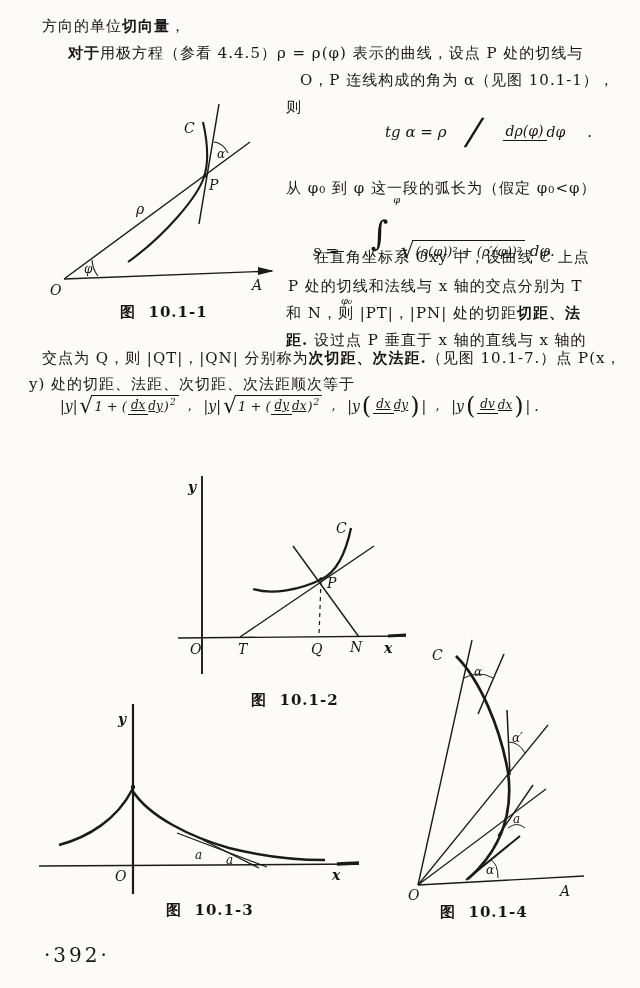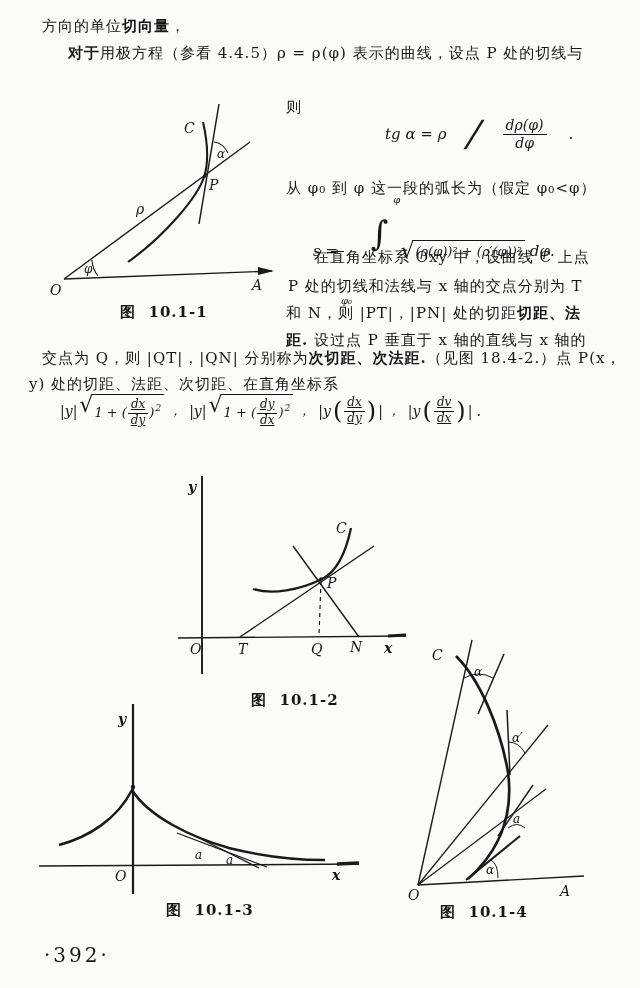--- a/index.html
+++ b/index.html
@@ -11,21 +11,21 @@
   .abs{position:absolute;white-space:pre;}
   .zh{font-size:15px;letter-spacing:1px;line-height:1.35;}
   .zh b{font-weight:bold;}
   .mi{font-style:italic;}
   .cap{font-size:15px;font-weight:bold;letter-spacing:1px;white-space:pre;}
   .pgnum{font-size:20px;font-weight:normal;letter-spacing:3px;}
 
   
   .f-tg{display:flex;align-items:center;gap:22px;font-size:15px;}
   .f-tg .slash{font-size:36px;line-height:.85;font-style:italic;transform:skewX(-6deg);}
-  .frac{display:inline-flex;flex-direction:column;align-items:center;line-height:1.15;}
+  .frac{display:inline-flex;flex-direction:row;align-items:center;line-height:1.15;}
   .frac .num{border-bottom:1.4px solid #161616;padding:0 3px 1px;}
   .f-tg .frac{font-size:14px;}
 
   
   .f-arc{display:flex;align-items:center;font-size:15px;}
   .int-wrap{position:relative;display:inline-block;padding:0 10px 0 2px;margin:0 2px;}
   .int{font-size:34px;line-height:1;}
   .int-sup{position:absolute;top:-4px;right:-2px;font-size:10px;font-style:italic;}
   .int-sub{position:absolute;bottom:-2px;left:1px;font-size:10px;font-style:italic;margin-top:44px;}
   .sqrt{display:inline-flex;align-items:flex-start;}
@@ -48,20 +48,21 @@
 </style>
 </head>
 <body>
 
 <div class="page">
 
   <div class="abs zh" style="left:42px;top:16px"><span>方向的单位</span><b>切向量</b><span>，</span></div>
 
   <div class="abs zh" style="left:68px;top:43px"><b>对于</b><span>用极方程（参看 4.4.5）ρ = ρ(φ) 表示的曲线，设点 P 处的切线与</span></div>
 
+  <div class="abs zh" style="left:300px;top:70px">O，P 连线构成的角为 α（见图 10.1-1），</div>
   <div class="abs zh" style="left:286px;top:97px">则</div>
 
   <div class="abs f-tg mi" style="left:385px;top:117px">
     <span>tg α = ρ</span>
     <span class="slash">/</span>
     <span class="frac">
       <span class="num">dρ(φ)</span>
       <span class="den">dφ</span>
     </span>
     <span>.</span>
@@ -80,22 +81,22 @@
       <span class="sym">√</span>
       <span class="rad">(ρ(φ))² + (ρ′(φ))²</span>
     </span>
     <span> dφ.</span>
   </div>
 
   <div class="abs zh" style="left:288px;top:276px">P 处的切线和法线与 x 轴的交点分别为 T</div>
   <div class="abs zh" style="left:314px;top:247px">在直角坐标系 Oxy 中，设曲线 C 上点</div>
   <div class="abs zh" style="left:286px;top:303px"><span>和 N，则 |PT|，|PN| 处的切距</span><b>切距、法</b></div>
   <div class="abs zh" style="left:286px;top:330px"><b>距.</b><span> 设过点 P 垂直于 x 轴的直线与 x 轴的</span></div>
-  <div class="abs zh" style="left:42px;top:348px"><span>交点为 Q，则 |QT|，|QN| 分别称为</span><b>次切距、次法距.</b><span>（见图 18.4-2.）点 P(x，</span></div>
-  <div class="abs zh" style="left:29px;top:374px">y) 处的切距、法距、次切距、在直角坐标系</div>
+  <div class="abs zh" style="left:42px;top:348px"><span>交点为 Q，则 |QT|，|QN| 分别称为</span><b>次切距、次法距.</b><span>（见图 10.1-7.）点 P(x，</span></div>
+  <div class="abs zh" style="left:29px;top:374px">y) 处的切距、法距、次切距、次法距顺次等于</div>
 
   <div class="abs f-row mi" style="left:60px;top:394px">
     <span class="term">
       <span>|y|</span>
       <span class="sqrt">
         <span class="sym">√</span>
         <span class="rad">
           <span>1 + (</span>
           <span class="frac">
             <span class="num">dx</span>

